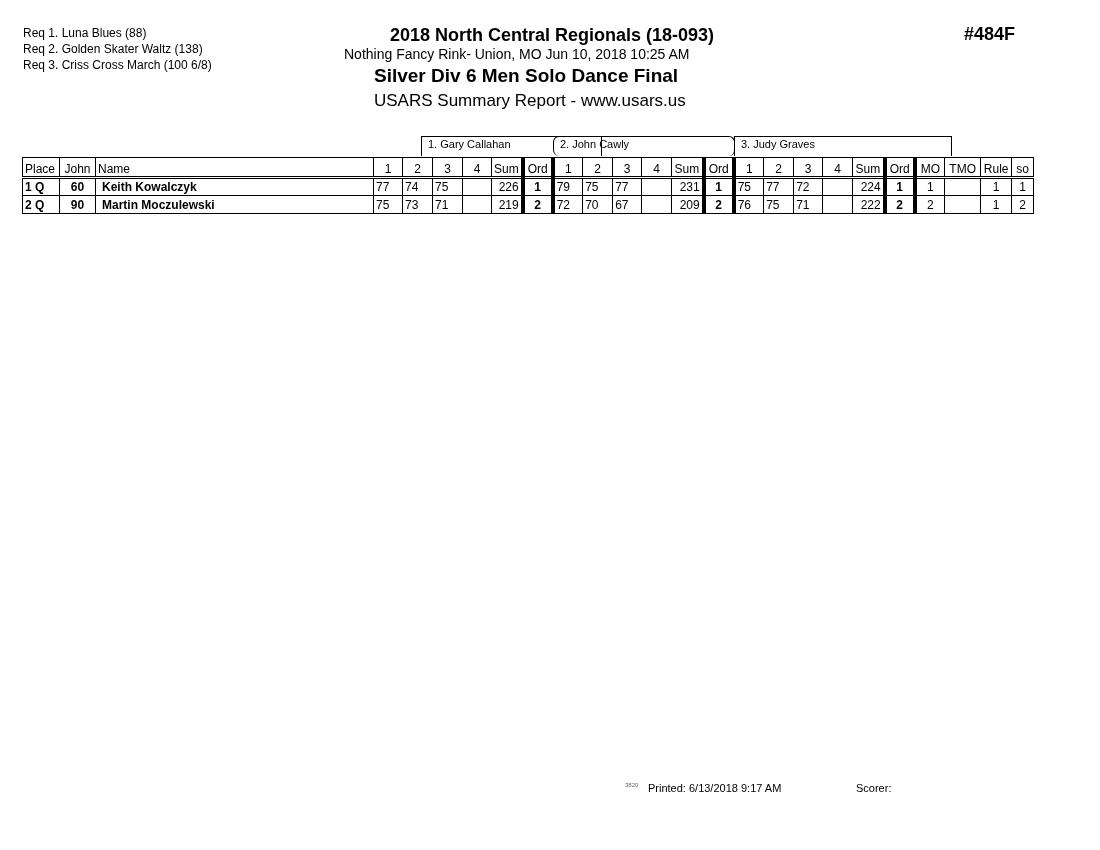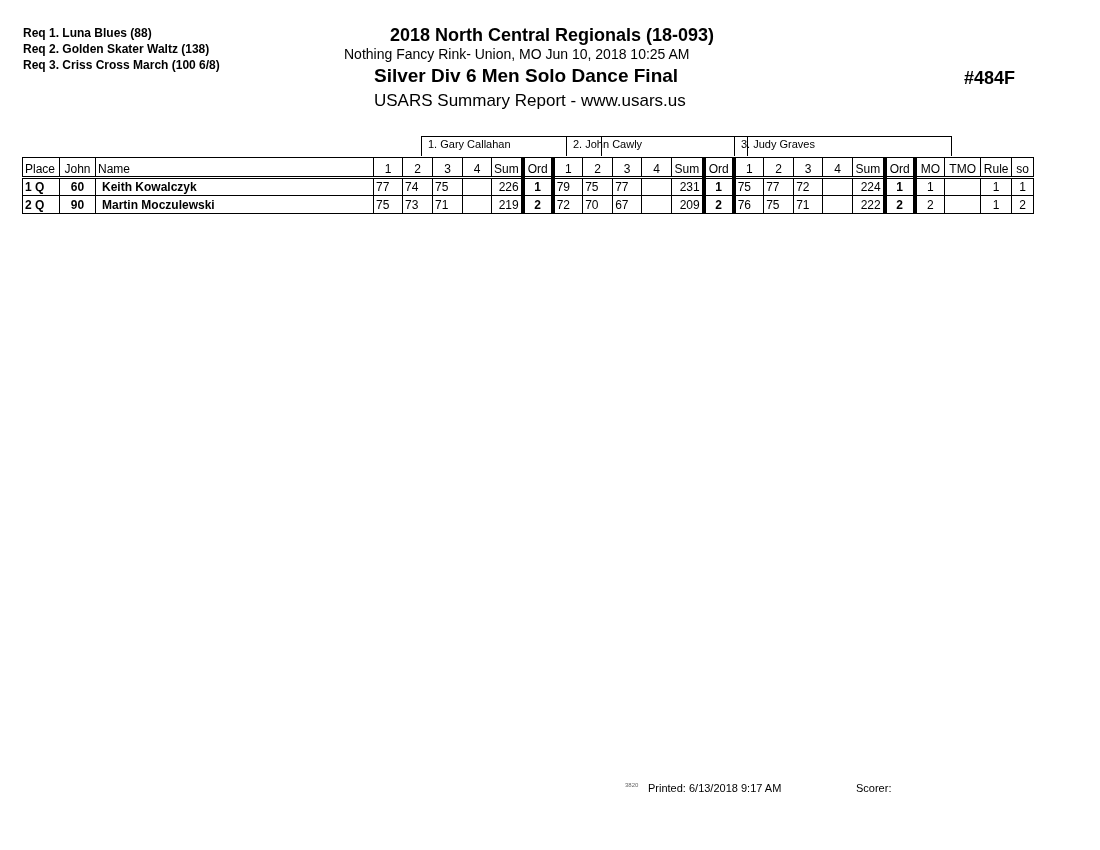--- a/index.html
+++ b/index.html
@@ -1,24 +1,24 @@
 <!DOCTYPE html>
 <html><head>
 <meta charset="utf-8">
 <style>
   html, body { margin:0; padding:0; background:#ffffff; }
   body { width:1100px; height:850px; position:relative; overflow:hidden;
          font-family:"Liberation Sans", sans-serif; color:#000; }
   .abs { position:absolute; white-space:nowrap; }
-  .req { font-size:12px; left:23px;font-weight:bold; }
+  .req { font-size:12px; left:23px; }
   .title { font-weight:bold; font-size:18px; left:0; width:1100px; text-align:center; }
   .subtitle { font-size:14px; }
   .event { font-weight:bold; font-size:19px; }
   .report { font-size:17px; }
-  .code { font-weight:bold; font-size:18px; left:964px; top:24px;margin-top:44px; }
+  .code { font-weight:bold; font-size:18px; left:964px; top:24px; }
 
   .judge-box { position:absolute; top:136px; height:20px; border:1px solid #000; border-bottom:none;
                font-size:11px; box-sizing:border-box; padding:1px 0 0 6px; }
   table.grid { position:absolute; left:22px; top:157px; border-collapse:collapse; table-layout:fixed;
                font-size:12px; }
   table.grid td { border:1px solid #000; height:18px; padding:0 2px; box-sizing:border-box;
                   white-space:nowrap; overflow:hidden; }
   table.grid tr.hdr td { height:20px; padding-top:3px; vertical-align:bottom; }
   table.grid tr.hdr td { border-bottom:3px double #000; }
   .c { text-align:center; }
@@ -36,21 +36,21 @@
 <div class="abs req" style="top:42px;">Req  2.  Golden Skater Waltz (138)</div>
 <div class="abs req" style="top:58px;">Req  3.  Criss Cross March (100 6/8)</div>
 
 <div class="abs title" style="top:25px; left:352px; width:400px;">2018 North Central Regionals (18-093)</div>
 <div class="abs subtitle" style="top:46px; left:344px;">Nothing Fancy Rink- Union, MO  Jun 10, 2018  10:25 AM</div>
 <div class="abs event" style="top:65px; left:374px;">Silver Div 6  Men Solo Dance Final</div>
 <div class="abs report" style="top:91px; left:374px;">USARS Summary Report - www.usars.us</div>
 <div class="abs code">#484F</div>
 
 <div class="judge-box" style="left:373px; width:181px;margin-left:48px;">1.  Gary Callahan</div>
-<div class="judge-box" style="left:566px; width:182px;">2.  John Cawly</div>
+<div class="judge-box" style="left:553px; width:182px;border-radius:6px;">2.  John Cawly</div>
 <div class="judge-box" style="left:734px; width:218px;">3.  Judy Graves</div>
 
 <table class="grid">
   <colgroup>
     <col style="width:37px">
       <col style="width:36px">
       <col style="width:278px">
     <col style="width:29px">
       <col style="width:30px">
       <col style="width:30px">

